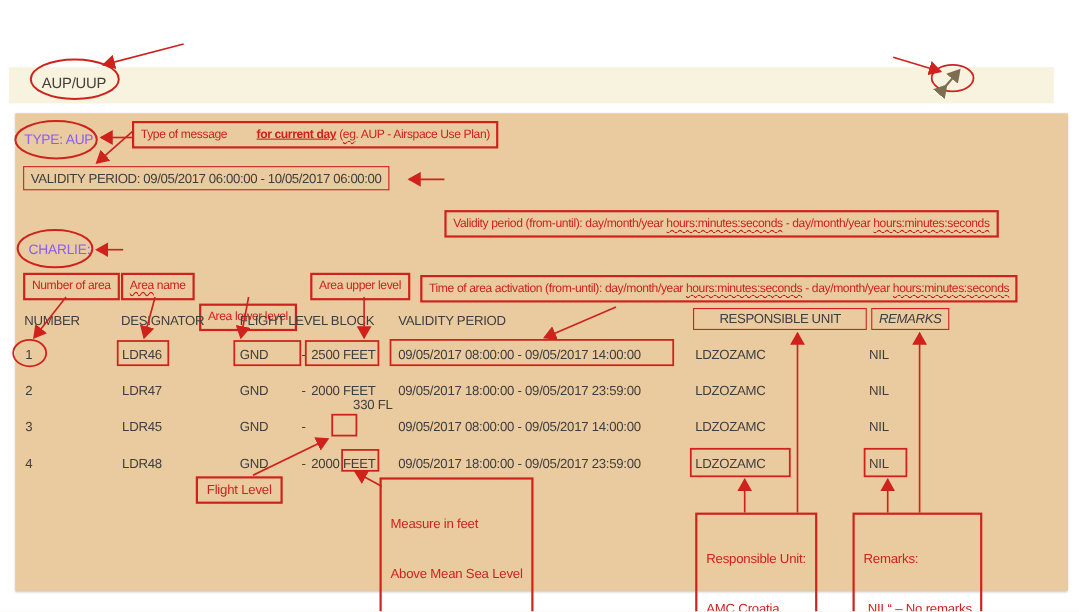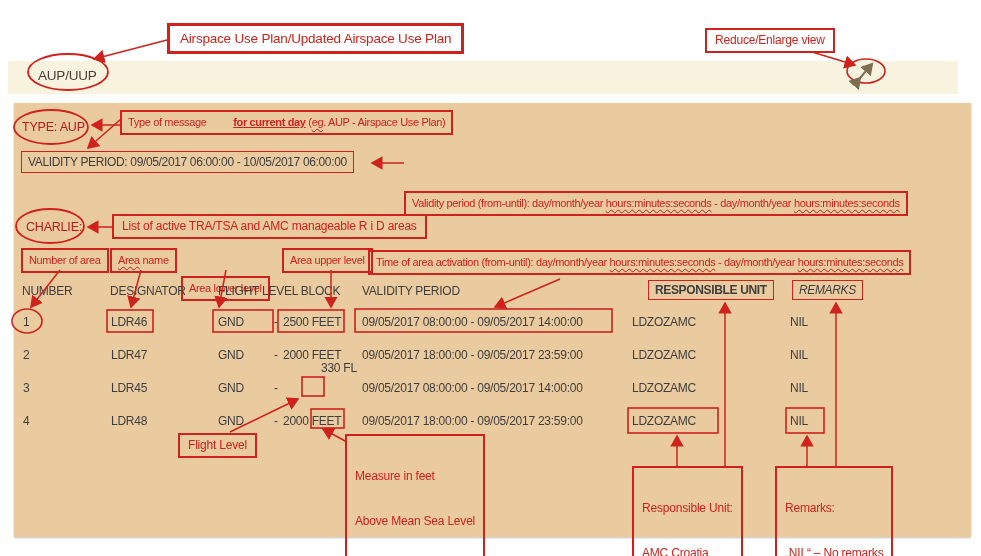--- a/index.html
+++ b/index.html
@@ -15,60 +15,57 @@
   .note{position:absolute;border:2.5px solid #cf221c;color:#cf221c;font-size:12px;
         letter-spacing:-0.2px;white-space:pre;padding:3px 8px;line-height:15px;background:transparent;}
   .note.big{border-width:3px;font-size:13.5px;padding:5px 10px;}
   .note.small{font-size:11px;letter-spacing:-0.35px;padding:3px 6px;}
   .bu{font-weight:700;text-decoration:underline;margin-left:24px;}
   .sq{text-decoration-line:underline;text-decoration-style:wavy;text-decoration-color:#c4201a;
       text-decoration-thickness:1px;text-underline-offset:2px;}
   .sqb{text-decoration-line:underline;text-decoration-style:wavy;text-decoration-color:#3a5fd0;
       text-decoration-thickness:1px;text-underline-offset:2px;}
   
-  .doc{position:absolute;color:#b91c1c;font-size:12.5px;letter-spacing:-0.2px;white-space:pre;}
+  .doc{position:absolute;color:#8b5cf6;font-size:12.5px;letter-spacing:-0.2px;white-space:pre;}
   .cell{position:absolute;color:#3e3e3e;font-size:12px;letter-spacing:-0.25px;white-space:pre;}
   
   .valbox{position:absolute;border:1.8px solid #cf221c;color:#3e3e3e;font-size:12px;
           letter-spacing:-0.35px;white-space:pre;padding:3px 6px;background:transparent;}
   #svg-overlay{position:absolute;left:0;top:0;width:981px;height:556px;pointer-events:none;}
 </style>
 </head>
 <body>
 
 <div id="stage">
 
   <div class="abs" id="topbar"></div>
   <div class="abs" id="aup-label">AUP/UUP</div>
 
   <div class="abs" id="panel"></div>
 
-  <div class="note big" style="left:167px;top:23px;">Airspace Use Plan/Updated Airspace Use Plan</div>
-  <div class="note" style="left:705px;top:28px;">Reduce/Enlarge view</div>
 
   <div class="doc" style="left:22px;top:120px;">TYPE: AUP</div>
   <div class="note small" style="left:120px;top:110px;"><span>Type of message </span><span class="bu">for current day</span><span> (</span><span class="sq">eg</span><span>. AUP - Airspace Use Plan)</span></div>
 
   <div class="valbox" style="left:21px;top:151px;text-align:right;">VALIDITY PERIOD: 09/05/2017 06:00:00 - 10/05/2017 06:00:00</div>
   <div class="note small" style="left:404px;top:151px;margin-top:40px;"><span>Validity period (from-until): day/month/year </span><span class="sq">hours:minutes:seconds</span><span> - day/month/year </span><span class="sq">hours:minutes:seconds</span></div>
 
   <div class="doc" style="left:26px;top:220px;">CHARLIE:</div>
-  <div class="note" style="left:112px;top:214px;">List of active TRA/TSA and AMC manageable R i D areas</div>
 
   <div class="note small" style="left:21px;top:248px;">Number of area</div>
   <div class="note small" style="left:110px;top:248px;"><span class="sq">Area</span><span> name</span></div>
   <div class="note small" style="left:181px;top:248px;margin-top:28px;">Area lower level</div>
   <div class="note small" style="left:282px;top:248px;">Area upper level</div>
-  <div class="note small" style="left:368px;top:250px;"><span>Time of area activation (from-until): day/month/year </span><span class="sq">hours:minutes:seconds</span><span> - day/month/year </span><span class="sq">hours:minutes:seconds</span></div>
+  <div class="note small" style="left:382px;top:250px;"><span>Time of area activation (from-until): day/month/year </span><span class="sq">hours:minutes:seconds</span><span> - day/month/year </span><span class="sq">hours:minutes:seconds</span></div>
 
   <div class="cell" style="left:22px;top:284px;">NUMBER</div>
   <div class="cell" style="left:110px;top:284px;">DESIGNATOR</div>
   <div class="cell" style="left:218px;top:284px;">FLIGHT LEVEL BLOCK</div>
   <div class="cell" style="left:362px;top:284px;">VALIDITY PERIOD</div>
-  <div class="valbox" style="left:648px;top:280px;padding:2px 6px;font-weight:bold;">RESPONSIBLE UNIT</div>
+  <div class="valbox" style="left:630px;top:280px;padding:2px 23px;">RESPONSIBLE UNIT</div>
   <div class="valbox" style="left:792px;top:280px;padding:2px 6px;font-style:italic;">REMARKS</div>
 
   <div>
     <div class="cell" style="left:23px;top:315px;">1</div>
     <div class="cell" style="left:111px;top:315px;">LDR46</div>
     <div class="cell" style="left:218px;top:315px;">GND</div>
     <div class="cell" style="left:274px;top:315px;">-</div>
     <div class="cell" style="left:283px;top:315px;">2500 FEET</div>
     <div class="cell" style="left:362px;top:315px;">09/05/2017 08:00:00 - 09/05/2017 14:00:00</div>
     <div class="cell" style="left:632px;top:315px;">LDZOZAMC</div>

